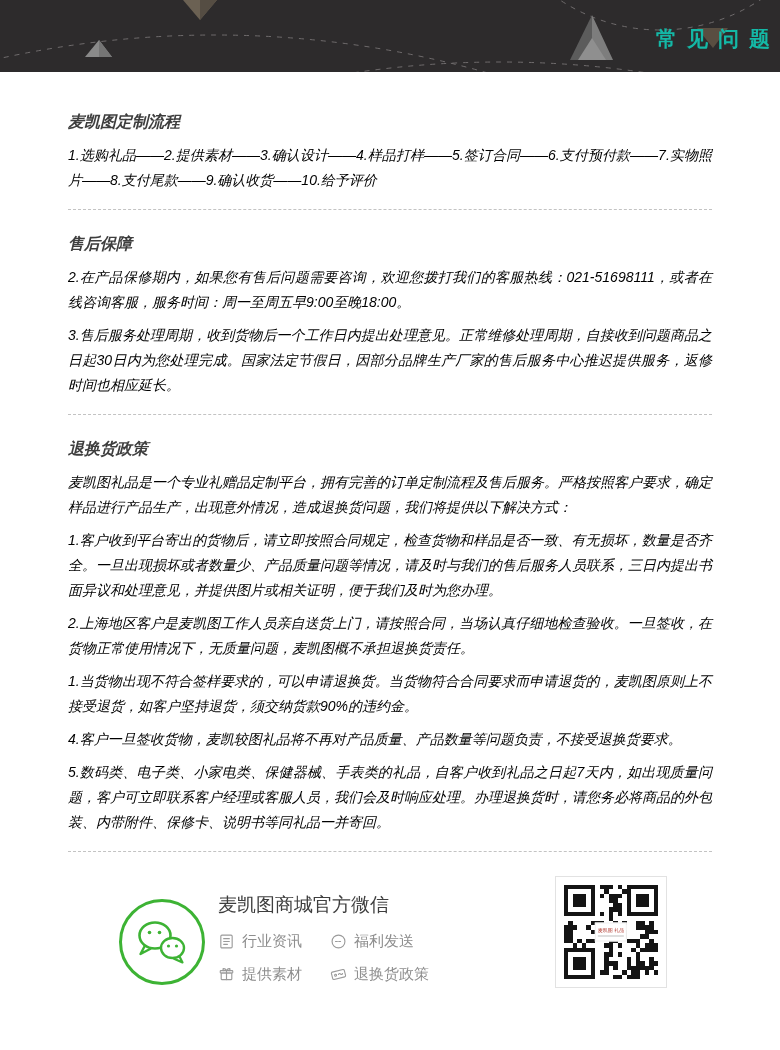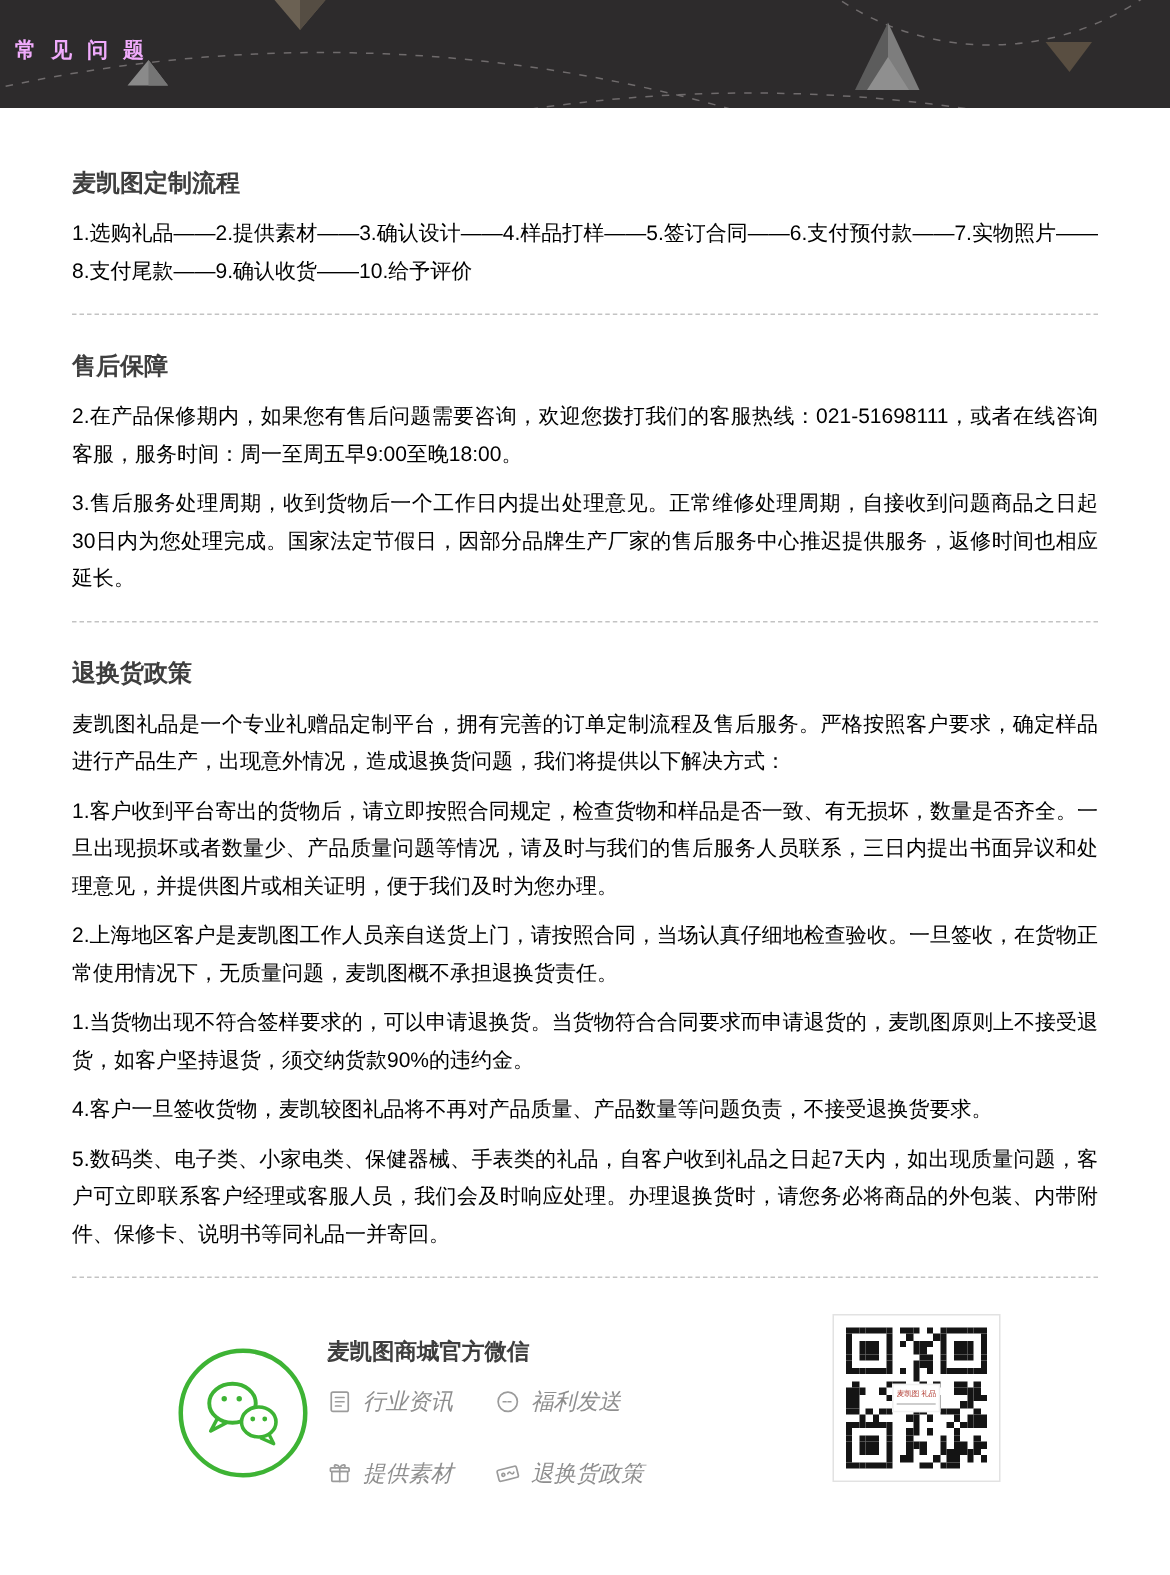--- a/index.html
+++ b/index.html
@@ -7,45 +7,45 @@
     width:780px; height:1050px; background:#ffffff;
     font-family:"Liberation Sans","DejaVu Sans",sans-serif;
     -webkit-font-smoothing:antialiased;
   }
   .page { position:relative; width:780px; height:1050px; overflow:hidden; background:#fff; }
 
   
   .hdr { position:relative; height:72px; background:#2d2b2c; overflow:hidden; }
   .hdr-deco { position:absolute; left:0; top:0; }
   .hdr-title {
-    position:absolute; left:0; top:25px; width:100%; text-align:left;
-    color:#f0abfc; font-size:14px; font-weight:700;
+    position:absolute; left:0; top:25px; width:100%; text-align:right;
+    color:#14b8a6; font-size:21px; font-weight:700;
     letter-spacing:10px; text-indent:10px;
   }
 
   
-  .content { padding:0 48px; }
+  .content { padding:0 68px;font-style:italic; }
   .sec-h {
     margin:24px 0 10px; font-size:16px; font-weight:700; color:#3e3e3e;
   }
   section.first .sec-h { margin-top:40px; }
   .para {
     margin:0 0 8px; font-size:14px; color:#000000; line-height:25px;
     text-align:justify;
   }
   .dashed-hr {
     border:none; border-top:1px dashed #c3c3c3; margin:16px 0 0 0; height:0;
   }
 
   
   .footer { display:flex; align-items:flex-start; padding:24px 68px 0 68px; }
   .wx-logo { margin:22px 0 0 50px; flex:0 0 auto; }
   .wx-info { margin:16px 0 0 12px; }
-  .wx-title { margin:0 0 14px 0; font-size:15px; font-weight:700; color:#3e3e3e; }
-  .features { display:grid; grid-template-columns:112px 130px; row-gap:29px;font-style:italic; }
+  .wx-title { margin:0 0 14px 0; font-size:19px; font-weight:400; color:#3e3e3e; }
+  .features { display:grid; grid-template-columns:112px 130px; row-gap:14px; }
   .feature { display:flex; align-items:center; gap:7px; font-size:15px; color:#8e8e8e; }
   .feature svg { flex:0 0 auto; }
 
   .qr-box {
     margin-left:auto; margin-right:45px; flex:0 0 auto;
     background:#fff; border:1px solid #e2e2e2; padding:8px; position:relative;
   }
   .qr-grid {
     width:94px; height:94px; display:grid;
     grid-template-columns:repeat(21,1fr); grid-template-rows:repeat(21,1fr);

